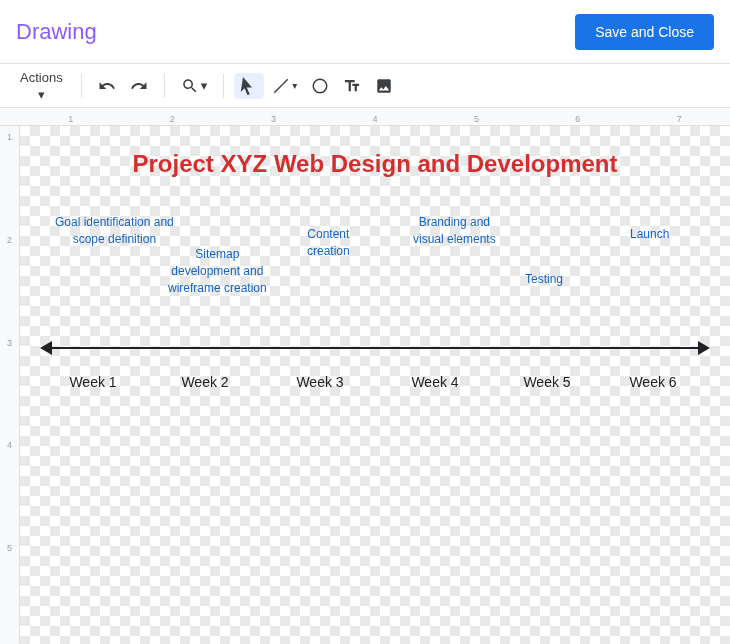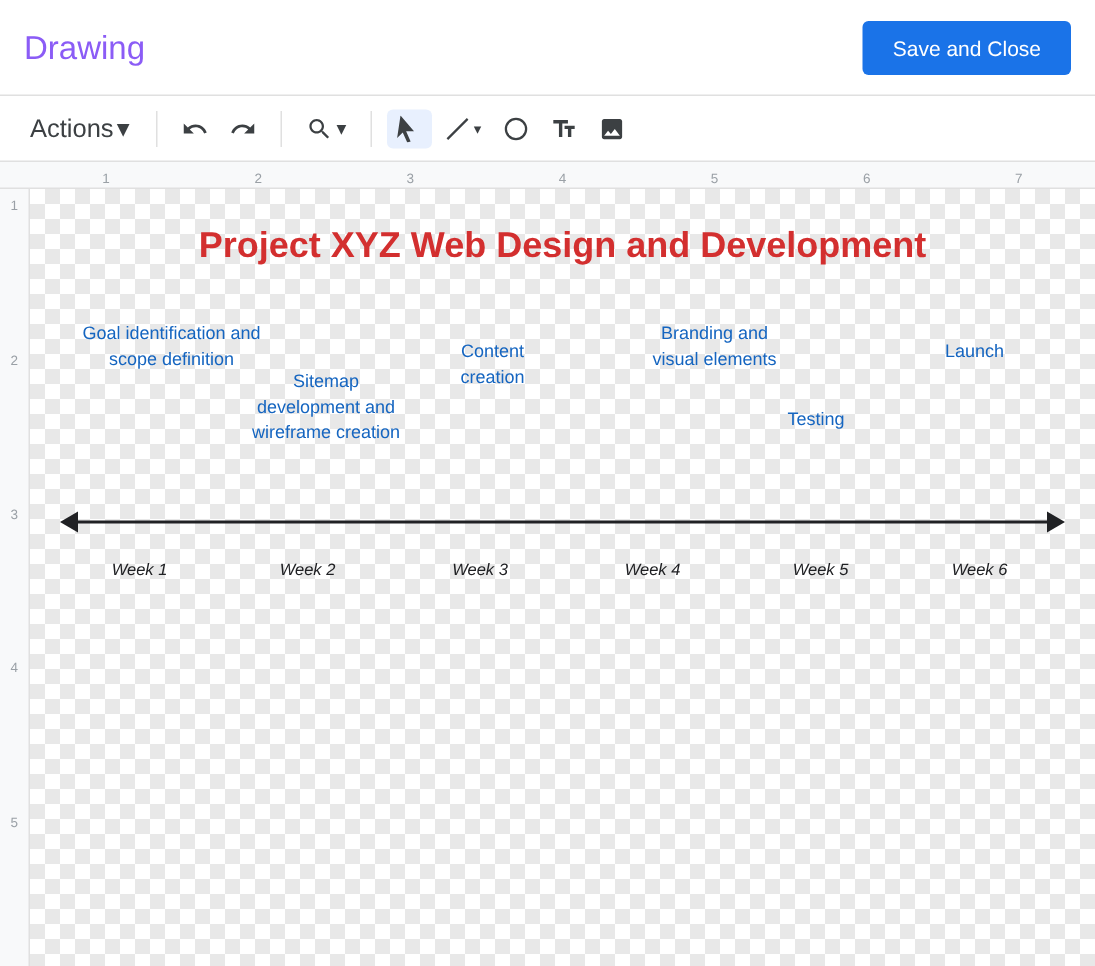--- a/index.html
+++ b/index.html
@@ -70,24 +70,25 @@
       border: none;
       border-radius: 4px;
       cursor: pointer;
       padding: 4px 6px;
       font-size: 13px;
       color: #3c4043;
       gap: 2px;
     }
     .toolbar-btn svg { width: 18px; height: 18px; fill: #3c4043; }
     .actions-btn {
-      font-size: 17px;
+      font-size: 13px;
       font-weight: 500;
       color: #3c4043;
       padding: 4px 8px;
+      flex-direction: column;
     }
     .zoom-btn {
       font-size: 13px;
       padding: 4px 6px;
     }
 
     
     #ruler {
       height: 18px;
       background: #f8f9fa;
@@ -195,25 +196,24 @@
       height: 0;
       border-top: 7px solid transparent;
       border-bottom: 7px solid transparent;
       border-left: 12px solid #202124;
     }
 
     
     .week-label {
       position: absolute;
       top: 248px;
-      font-size: 11px;
+      font-size: 14px;
       color: #202124;
       text-align: center;
       transform: translateX(-50%);
-      font-style: italic;
     }
 
     
     #canvas {
       background-color: #fff;
       background-image:
         repeating-conic-gradient(#e8e8e8 0% 25%, #fff 0% 50%);
       background-size: 20px 20px;
     }
   </style>
@@ -322,21 +322,21 @@
       <div class="arrow-head-right"></div>
     </div>
 
   <div class="task-label" style="left: 148px; top: 120px; white-space: pre-line;">Sitemap
 development and
 wireframe creation</div>
       <div class="task-label" style="left: 35px; top: 88px; white-space: pre-line;">Goal identification and
 scope definition</div>
       <div class="task-label" style="left: 287px; top: 100px; white-space: pre-line;">Content
 creation</div>
-      <div class="task-label" style="left: 415px; top: 88px; white-space: pre-line;">Branding and
+      <div class="task-label" style="left: 393px; top: 88px; white-space: pre-line;">Branding and
 visual elements</div>
       <div class="task-label" style="left: 505px; top: 145px; white-space: pre-line;">Testing</div>
       <div class="task-label" style="left: 610px; top: 100px; white-space: pre-line;">Launch</div>
       <div class="week-label" style="left: 73px;">Week 1</div>
       <div class="week-label" style="left: 185px;">Week 2</div>
       <div class="week-label" style="left: 300px;">Week 3</div>
       <div class="week-label" style="left: 415px;">Week 4</div>
       <div class="week-label" style="left: 527px;">Week 5</div>
       <div class="week-label" style="left: 633px;">Week 6</div>
     </div>

